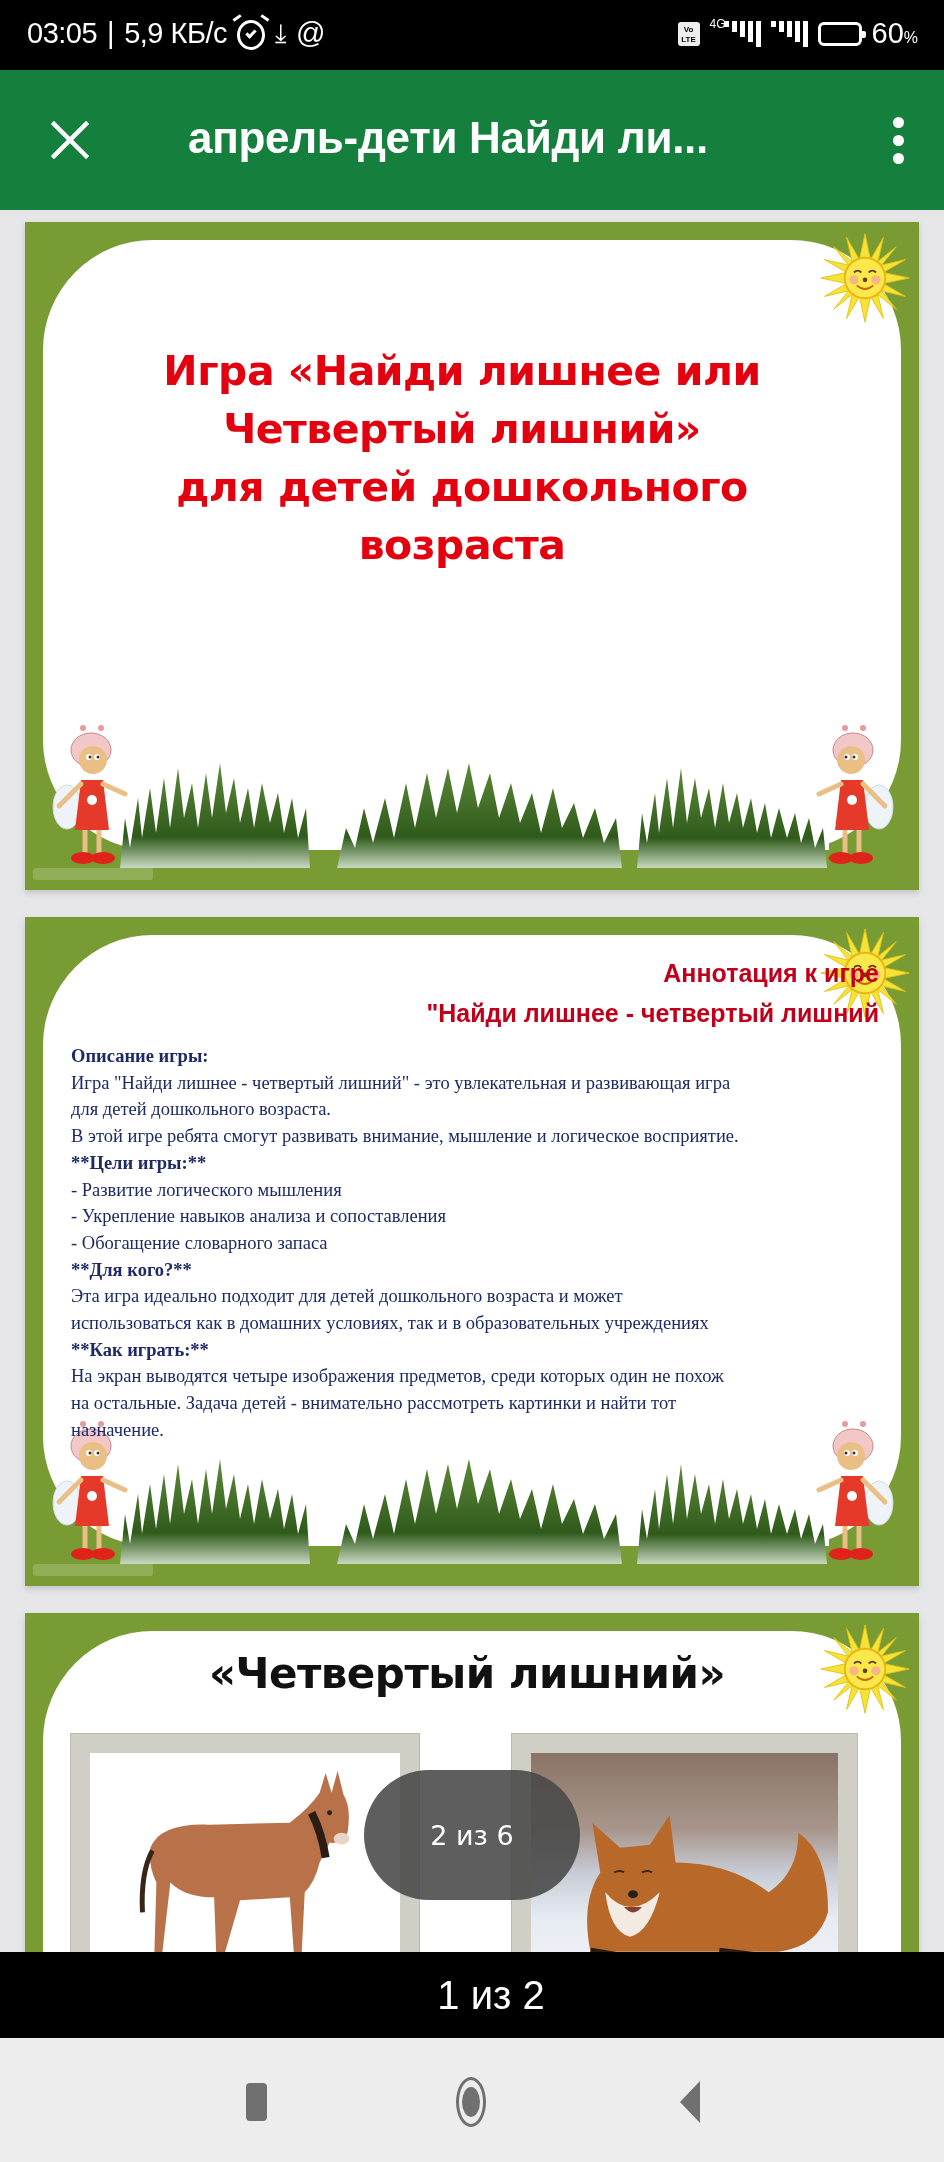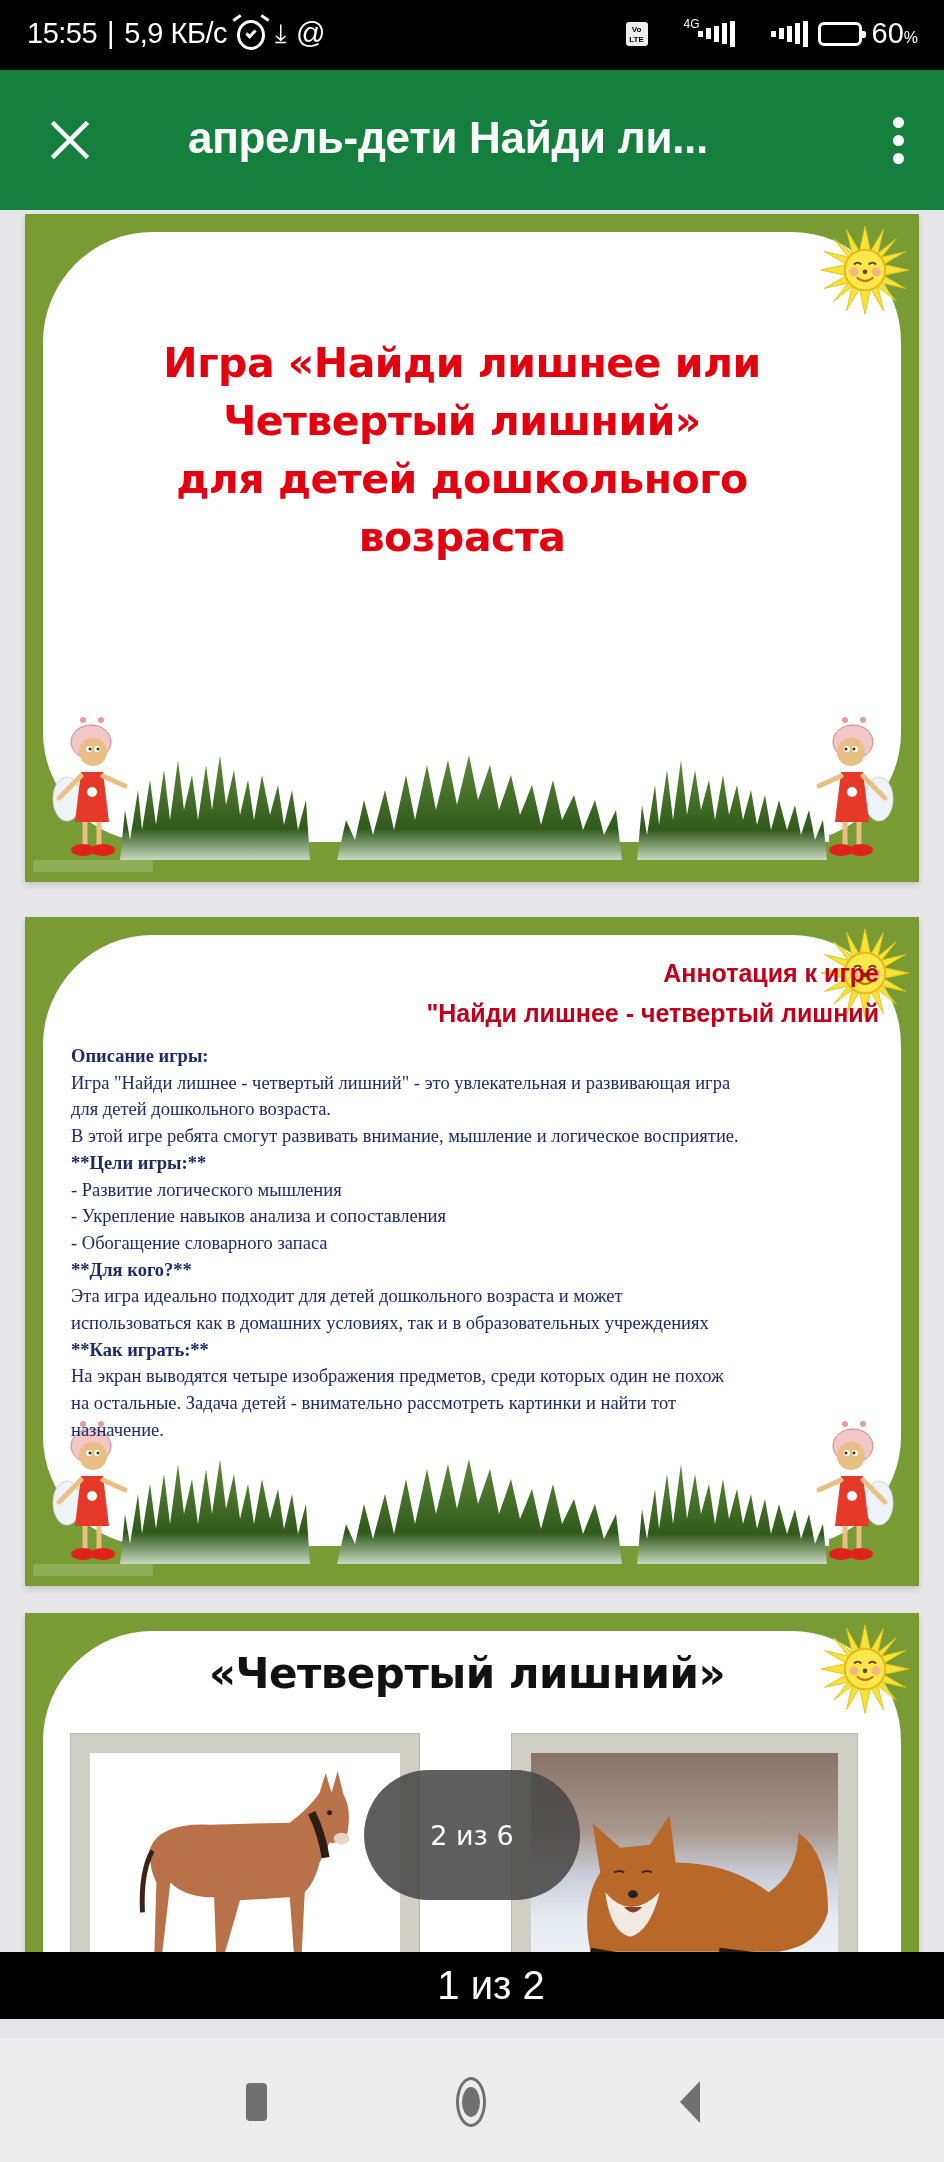--- a/index.html
+++ b/index.html
@@ -12,21 +12,21 @@
   .status-right { position: absolute; right: 26px; top: 17px; display: flex; align-items: center; gap: 10px; font-size: 29px; }
   .sb-icon { display: inline-flex; align-items: center; justify-content: center; }
   .alarm-icon { width: 28px; height: 30px; border: 3px solid #fff; border-radius: 50%; position: relative; margin-top: 2px; }
   .alarm-icon:before, .alarm-icon:after { content: ""; position: absolute; top: -7px; width: 9px; height: 5px; border-top: 3px solid #fff; }
   .alarm-icon:before { left: -6px; transform: rotate(-35deg); }
   .alarm-icon:after { right: -6px; transform: rotate(35deg); }
   .alarm-icon .check { position: absolute; left: 6px; top: 7px; width: 10px; height: 6px; border-left: 3px solid #fff; border-bottom: 3px solid #fff; transform: rotate(-45deg); }
   .download-icon { font-size: 26px; }
   .at-icon { font-size: 29px; }
   .volte-icon { width: 22px; height: 24px; background: #eee; border-radius: 3px; color: #000; font-size: 8px; font-weight: bold; line-height: 10px; text-align: center; padding-top: 2px; }
-  .signal { display: inline-flex; align-items: center; gap: 3px; height: 26px; position: relative; margin-left: 26px; }
+  .signal { display: inline-flex; align-items: flex-start; gap: 3px; height: 26px; position: relative; }
   .signal span { width: 5px; background: #fff; display: block; }
   .signal .lbl { position: absolute; left: 0; top: -4px; font-size: 12px; background: none; width: auto; }
   .battery-icon { width: 44px; height: 24px; border: 3px solid #fff; border-radius: 6px; position: relative; padding: 3px; }
   .battery-icon .fill { width: 60%; height: 100%; background: #fff; border-radius: 1px; }
   .battery-icon:after { content: ""; position: absolute; right: -7px; top: 6px; width: 4px; height: 7px; background: #fff; border-radius: 0 2px 2px 0; }
   .battery-pct { font-size: 29px; }
   .battery-pct small { font-size: 16px; }
 
   
   .app-bar { position: absolute; left: 0; top: 70px; width: 944px; height: 140px; background: #15803d; color: #fff; }
@@ -46,21 +46,21 @@
   .sun { position: absolute; width: 92px; height: 92px; }
   .sun svg { width: 100%; height: 100%; }
 
   .grass { position: absolute; bottom: 22px; height: 110px; }
   .grass svg { width: 100%; height: 100%; }
 
   .fairy { position: absolute; width: 90px; height: 150px; }
   .fairy svg { width: 100%; height: 100%; }
 
   
-  .s1 { top: 4px; height: 668px; }
+  .s1 { top: 12px; height: 668px; }
   .s1-title { position: absolute; left: 40px; right: 60px; top: 120px; text-align: center; color: #e3000f; font-family: "DejaVu Sans", sans-serif; font-weight: bold; font-size: 41px; line-height: 58px; letter-spacing: -0.5px; }
 
   
   .s2 { top: 707px; height: 669px; }
   .s2-title { position: absolute; left: 40px; right: 40px; top: 36px; text-align: right; color: #c0001a; font-family: Liberation Sans, sans-serif; font-weight: bold; font-size: 25px; line-height: 40px; }
   .s2-body { position: absolute; left: 46px; right: 30px; top: 126px; color: #1d2a66; font-family: "Liberation Serif", serif; font-size: 18.5px; line-height: 26.7px; }
   .s2-body p { white-space: nowrap; }
   .s2-body .bold { font-weight: bold; }
 
   
@@ -70,41 +70,41 @@
   .pic-inner { position: absolute; left: 19px; top: 19px; right: 19px; bottom: 0; overflow: hidden; }
   .pic-frame.left { left: 45px; width: 350px; }
   .pic-frame.right { left: 486px; width: 347px; }
   .pic-inner.donkey { background: #fff; }
   .pic-inner.fox { background: linear-gradient(180deg, #8a7366 0%, #a8968c 35%, #c8ccd6 55%, #e6ebf2 75%, #f0f3f7 100%); }
   .pic-inner svg { width: 100%; height: 100%; }
 
   .slide-counter { position: absolute; left: 364px; top: 1560px; width: 216px; height: 130px; border-radius: 65px; background: rgba(72,72,72,0.88); color: #fff; display: flex; align-items: center; justify-content: center; font-size: 27px; font-family: "DejaVu Sans", sans-serif; }
 
   
-  .page-bar { position: absolute; left: 0; top: 1952px; width: 944px; height: 67px; background: #000; color: #fff; display: flex; align-items: center; justify-content: center; font-size: 40px; font-family: "Liberation Sans", sans-serif; padding-left: 38px; }
+  .page-bar { position: absolute; left: 0; top: 1952px; width: 944px; height: 86px; background: #000; color: #fff; display: flex; align-items: center; justify-content: center; font-size: 40px; font-family: "Liberation Sans", sans-serif; padding-left: 38px; }
 
   
   .nav-bar { position: absolute; left: 0; top: 2038px; width: 944px; height: 124px; background: #ededed; }
   .nav-btn { position: absolute; top: 36px; width: 60px; height: 56px; display: flex; align-items: center; justify-content: center; cursor: pointer; }
   .nav-recent { left: 226px; }
   .nav-recent i { width: 21px; height: 38px; background: #707070; border-radius: 4px; display: block; }
   .nav-home { left: 441px; }
   .nav-home i { width: 30px; height: 50px; border: 3px solid #707070; border-radius: 50%; display: flex; align-items: center; justify-content: center; }
   .nav-home i:after { content: ""; width: 18px; height: 30px; background: #707070; border-radius: 50%; display: block; }
   .nav-back { left: 660px; }
   .nav-back i { width: 0; height: 0; border-top: 21px solid transparent; border-bottom: 21px solid transparent; border-right: 20px solid #707070; display: block; }
 </style>
 </head>
 <body>
 
 <div class="screen">
 
   <div class="status-bar">
     <div class="status-left">
-      <span>15:55</span>
+      <span>03:05</span>
       <span>|</span>
       <span>5,9 КБ/с</span>
       <span class="sb-icon alarm-icon">
           <span class="check"></span>
         </span>
       <span class="sb-icon download-icon">⤓</span>
       <span class="sb-icon at-icon">@</span>
     </div>
     <div class="status-right">
       <span class="sb-icon volte-icon">Vo LTE</span>

